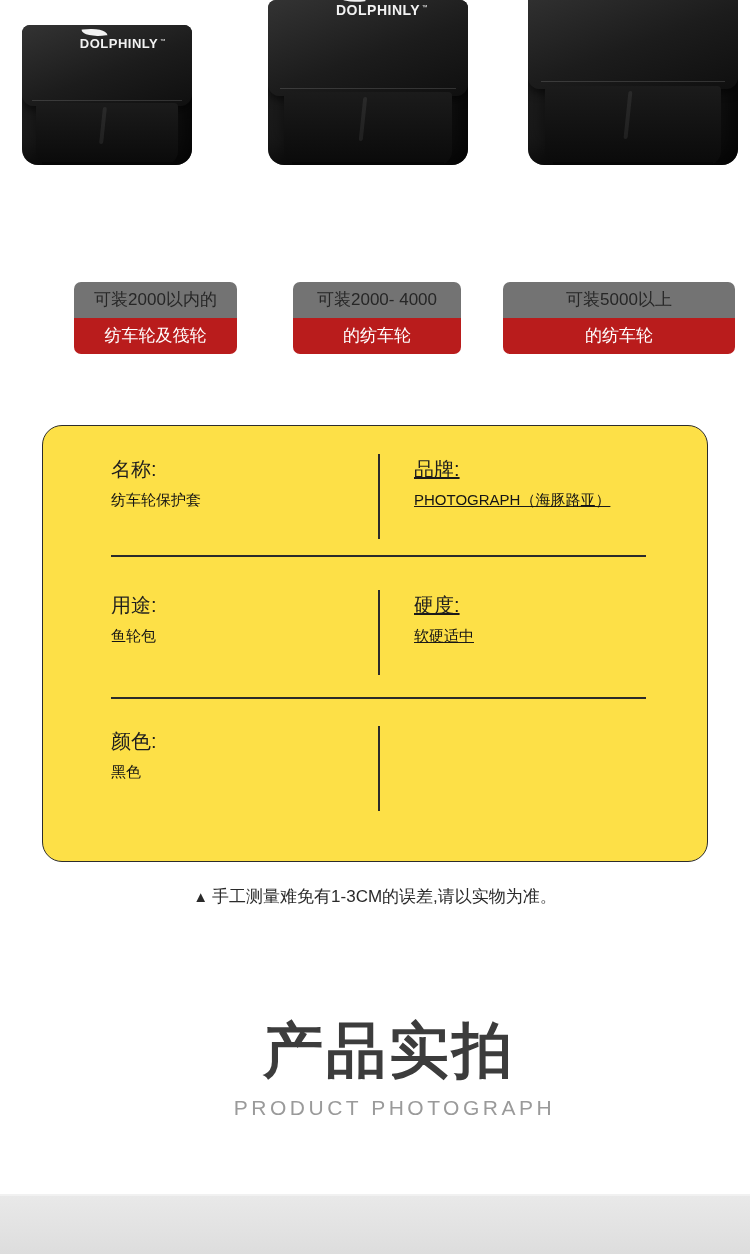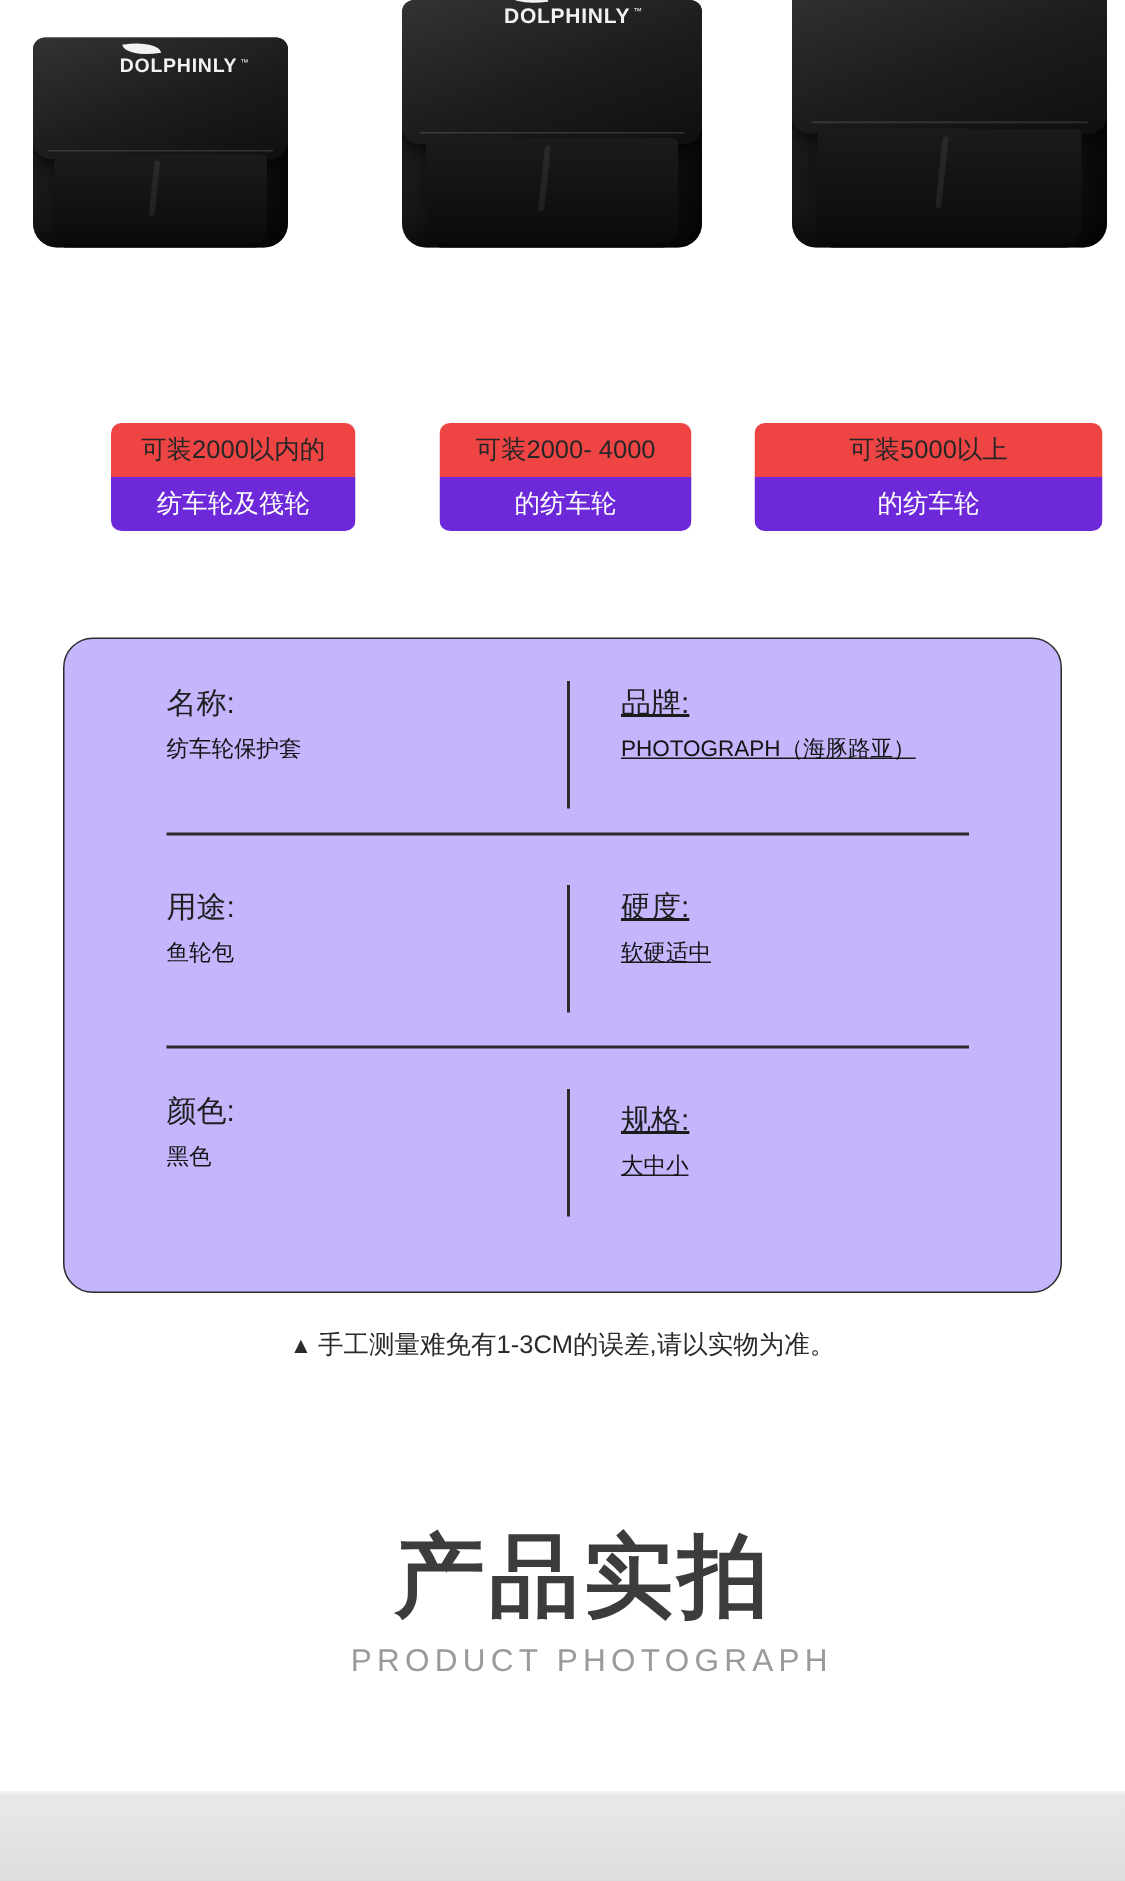--- a/index.html
+++ b/index.html
@@ -134,40 +134,40 @@
     overflow: hidden;
     text-align: center;
   }
   .label-top, .label-bottom {
     height: 36px;
     line-height: 36px;
     font-size: 17px;
     white-space: nowrap;
   }
   .label-top {
-    background: #ef4444;
+    background: #737373;
     color: #262626;
   }
   .label-bottom {
-    background: #6d28d9;
+    background: #b91c1c;
     color: #ffffff;
     text-align: center;
   }
 
   
   .spec-card {
     position: absolute;
     left: 42px;
     top: 425px;
     width: 666px;
     height: 437px;
     border: 1.6px solid #2c2c2c;
     border-radius: 20px;
     box-sizing: border-box;
-    background: #c4b5fd;
+    background: #fde047;
   }
   .spec-row {
     position: absolute;
     left: 0;
     width: 100%;
     height: 130px;
   }
   .spec-row.r1 { top: 10px; }
   .spec-row.r2 { top: 146px; }
   .spec-row.r3 { top: 282px; }
@@ -361,24 +361,20 @@
   </div>
 
   <div class="h-divider d2"></div>
 
   <div class="spec-row r3">
     <div class="spec-cell left">
       <div class="spec-label">颜色:</div>
       <div class="spec-value">黑色</div>
     </div>
     <div class="v-divider"></div>
-    <div class="spec-cell right">
-      <div class="spec-label">规格:</div>
-      <div class="spec-value">大中小</div>
-    </div>
   </div>
 
 </div>
 
 <div class="disclaimer">
   <span class="tri">▲</span><span>手工测量难免有1-3CM的误差,请以实物为准。</span>
 </div>
 
 <div class="section-heading">
   <div class="heading-cn">产品实拍</div>

